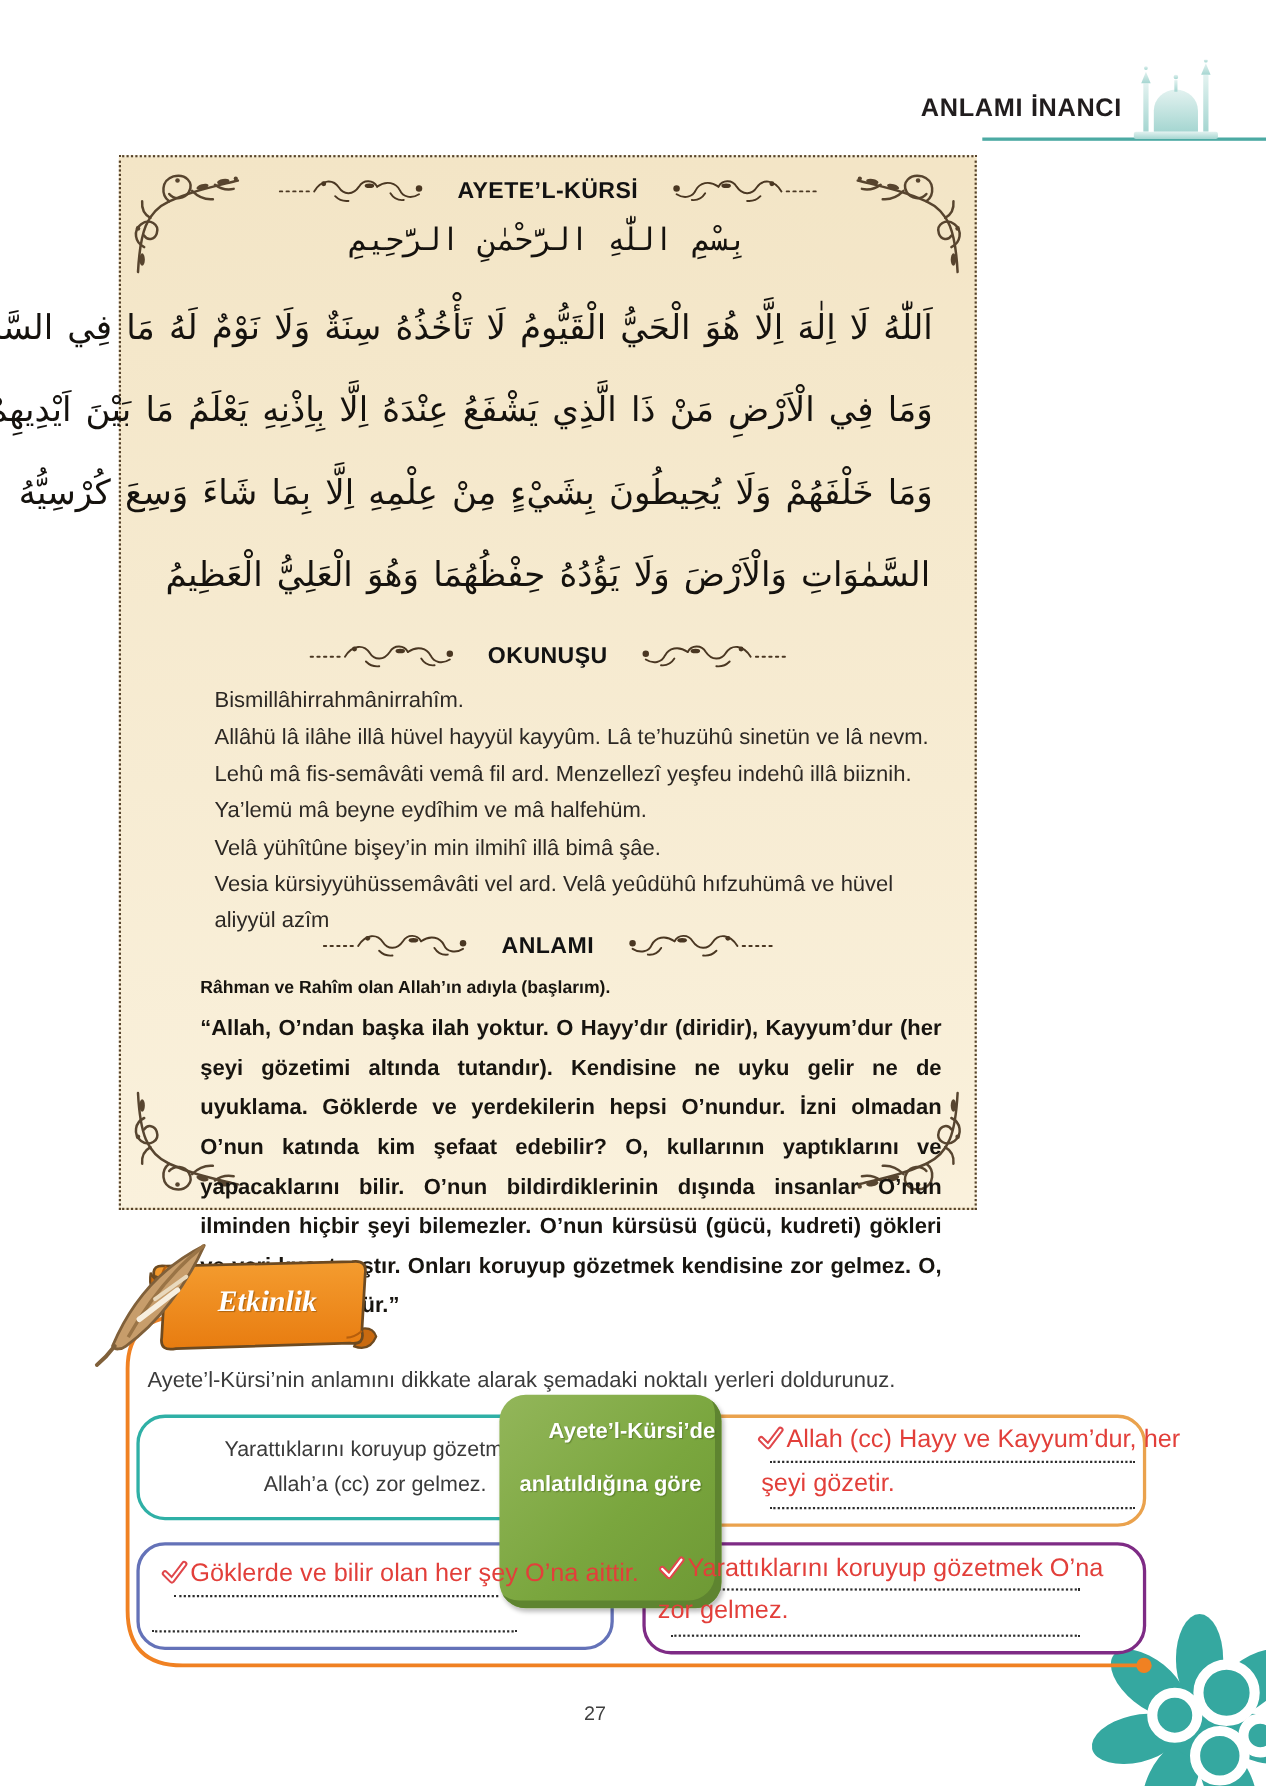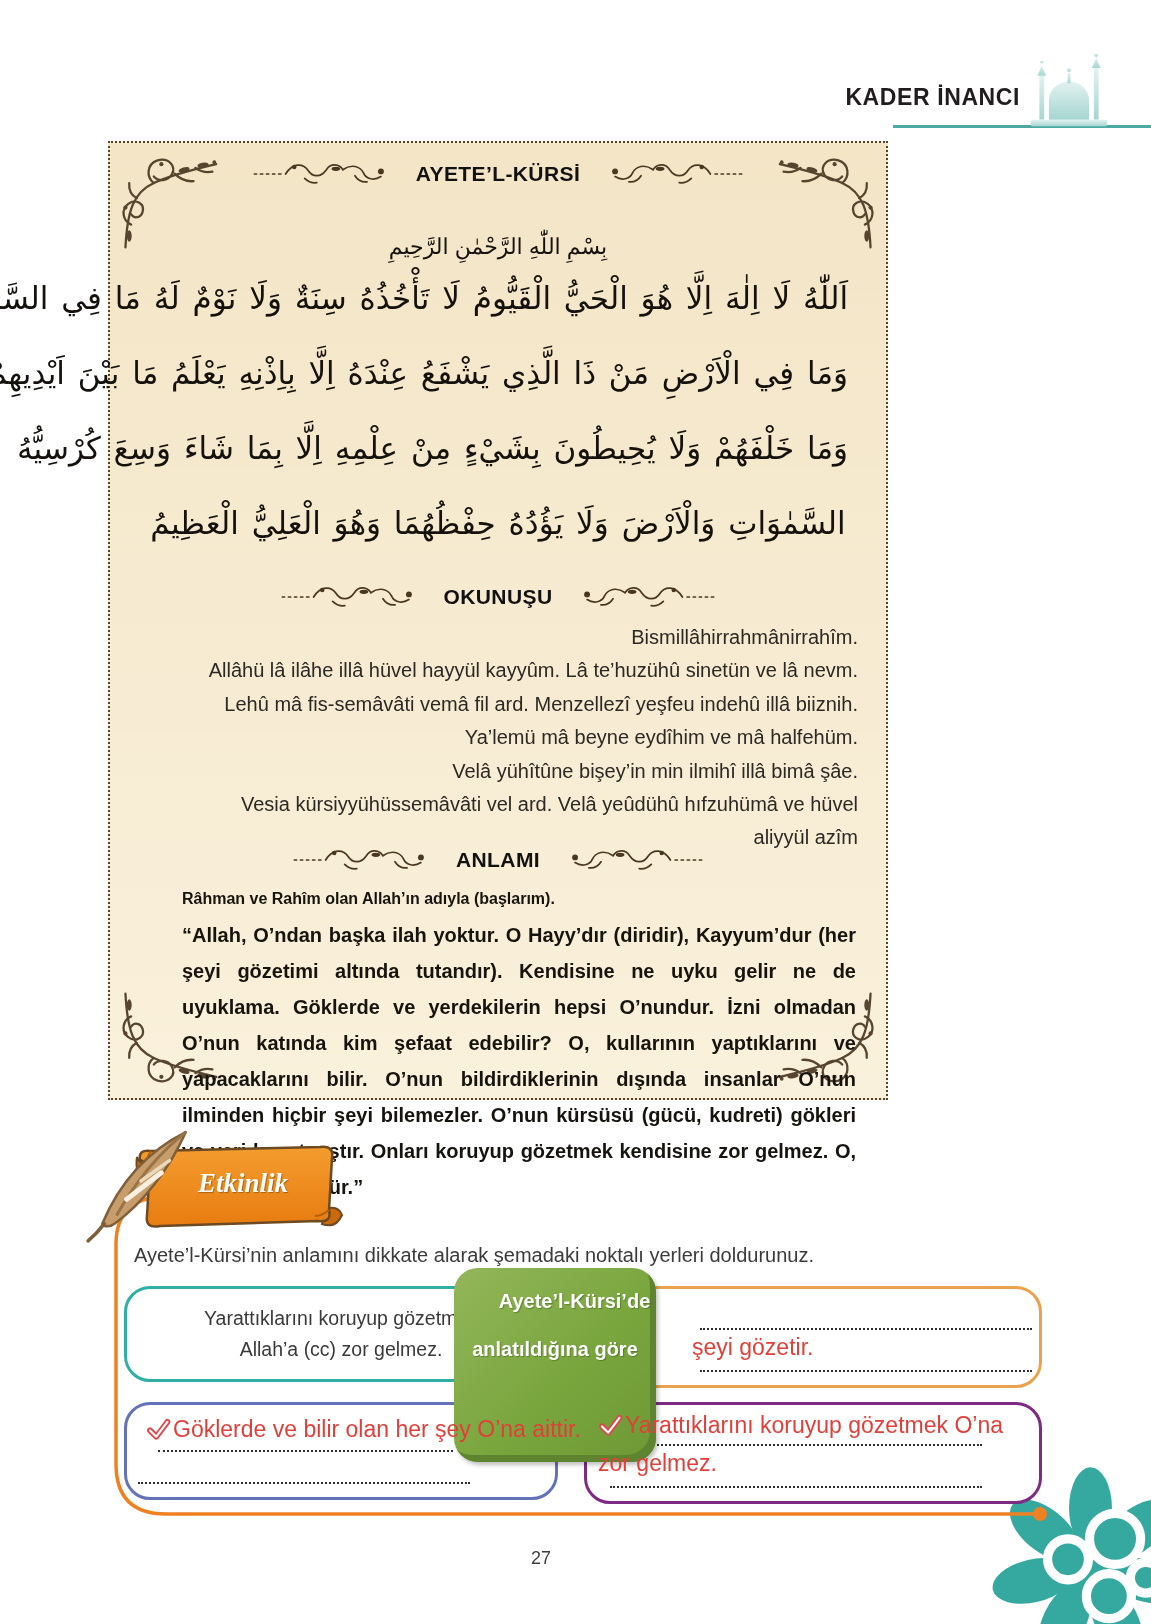--- a/index.html
+++ b/index.html
@@ -31,30 +31,30 @@
     position:absolute; left:0; right:0; display:flex; align-items:center; justify-content:center;
     gap:24px; height:34px;
   }
   .khead .txt{font-size:21px; font-weight:bold; color:#121212; letter-spacing:.4px; white-space:nowrap;}
   .flour{width:140px; height:26px;}
   .flour.rt{transform:scaleX(-1);}
   .h-title{top:14px;}
   .h-okunusu{top:437px;}
   .h-anlami{top:700px;}
   .basmala{
-    position:absolute; top:78px; left:0; right:0; text-align:center; direction:rtl;
-    font-family:Liberation Sans, sans-serif; font-size:22px; color:#15120e; line-height:52px;
+    position:absolute; top:52px; left:0; right:0; text-align:center; direction:rtl;
+    font-family:Liberation Mono, monospace; font-size:28px; color:#15120e; line-height:52px;
   }
   .ar-block{position:absolute; top:118px; left:38px; right:38px;}
   .arline{
     height:75px; line-height:75px; text-align:center; direction:rtl; white-space:nowrap;
     font-family:"DejaVu Sans", sans-serif; font-size:31px; color:#15120e; word-spacing:3px;
   }
   .ok-lines{position:absolute; top:478px; left:85px; right:28px;}
-  .ok-lines div{font-size:20px; color:#2c2824; line-height:33.4px;text-align:right;}
+  .ok-lines div{font-size:20px; color:#2c2824; line-height:33.4px;}
   .an-block{position:absolute; top:738px; left:72px; right:30px;}
   .an-intro{font-size:16px; font-weight:bold; color:#17140f; line-height:36px;}
   .an-body{font-size:20px; font-weight:bold; color:#17140f; line-height:36px; text-align:justify;}
   
   .etk-border{position:absolute; left:110px; top:1192px; width:945px; height:336px; z-index:1;}
   .banner{position:absolute; left:126px; top:1144px; width:220px; height:88px; z-index:4;}
   .banner svg{position:absolute; inset:0; width:100%; height:100%;}
   .banner .lbl{
     position:absolute; left:24px; right:10px; top:24px; text-align:center;
     font-family:"Liberation Serif", serif; font-style:italic; font-weight:bold;
@@ -180,21 +180,21 @@
         <circle cx="88" cy="102" r="20"></circle>
         <circle cx="128" cy="138" r="22"></circle>
         <circle cx="164" cy="120" r="15"></circle>
       </g>
     </symbol>
   </defs>
 </svg>
 
 <div class="page">
 
-  <div class="hdr-title">KADER İNANCI</div>
+  <div class="hdr-title">ANLAMI İNANCI</div>
   <div class="hdr-line"></div>
   <svg class="mosque">
       <use href="#sym-mosque"></use>
     </svg>
 
   <div class="kbox">
     <svg class="corner c-tl">
         <use href="#sym-corner"></use>
       </svg>
     <svg class="corner c-tr">
@@ -277,20 +277,26 @@
     </svg>
 
   <div class="instruction">Ayete’l-Kürsi’nin anlamını dikkate alarak şemadaki noktalı yerleri doldurunuz.</div>
 
   <div class="abox b-tl">
     <div>Yarattıklarını koruyup gözetmek</div>
     <div>Allah’a (cc) zor gelmez.</div>
   </div>
 
   <div class="abox b-tr"></div>
+  <div class="ans" style="left:688px; top:1294px;">
+    <svg class="check">
+        <use href="#sym-check"></use>
+      </svg>
+    <span>Allah (cc) Hayy ve Kayyum’dur, her</span>
+  </div>
   <div class="dots" style="left:700px; top:1328px; width:332px;"></div>
   <div class="ans" style="left:692px; top:1334px;">
     <span>şeyi gözetir.</span>
   </div>
   <div class="dots" style="left:700px; top:1370px; width:332px;"></div>
 
   <div class="abox b-bl"></div>
   <div class="ans" style="left:146px; top:1416px;">
     <svg class="check">
         <use href="#sym-check"></use>

